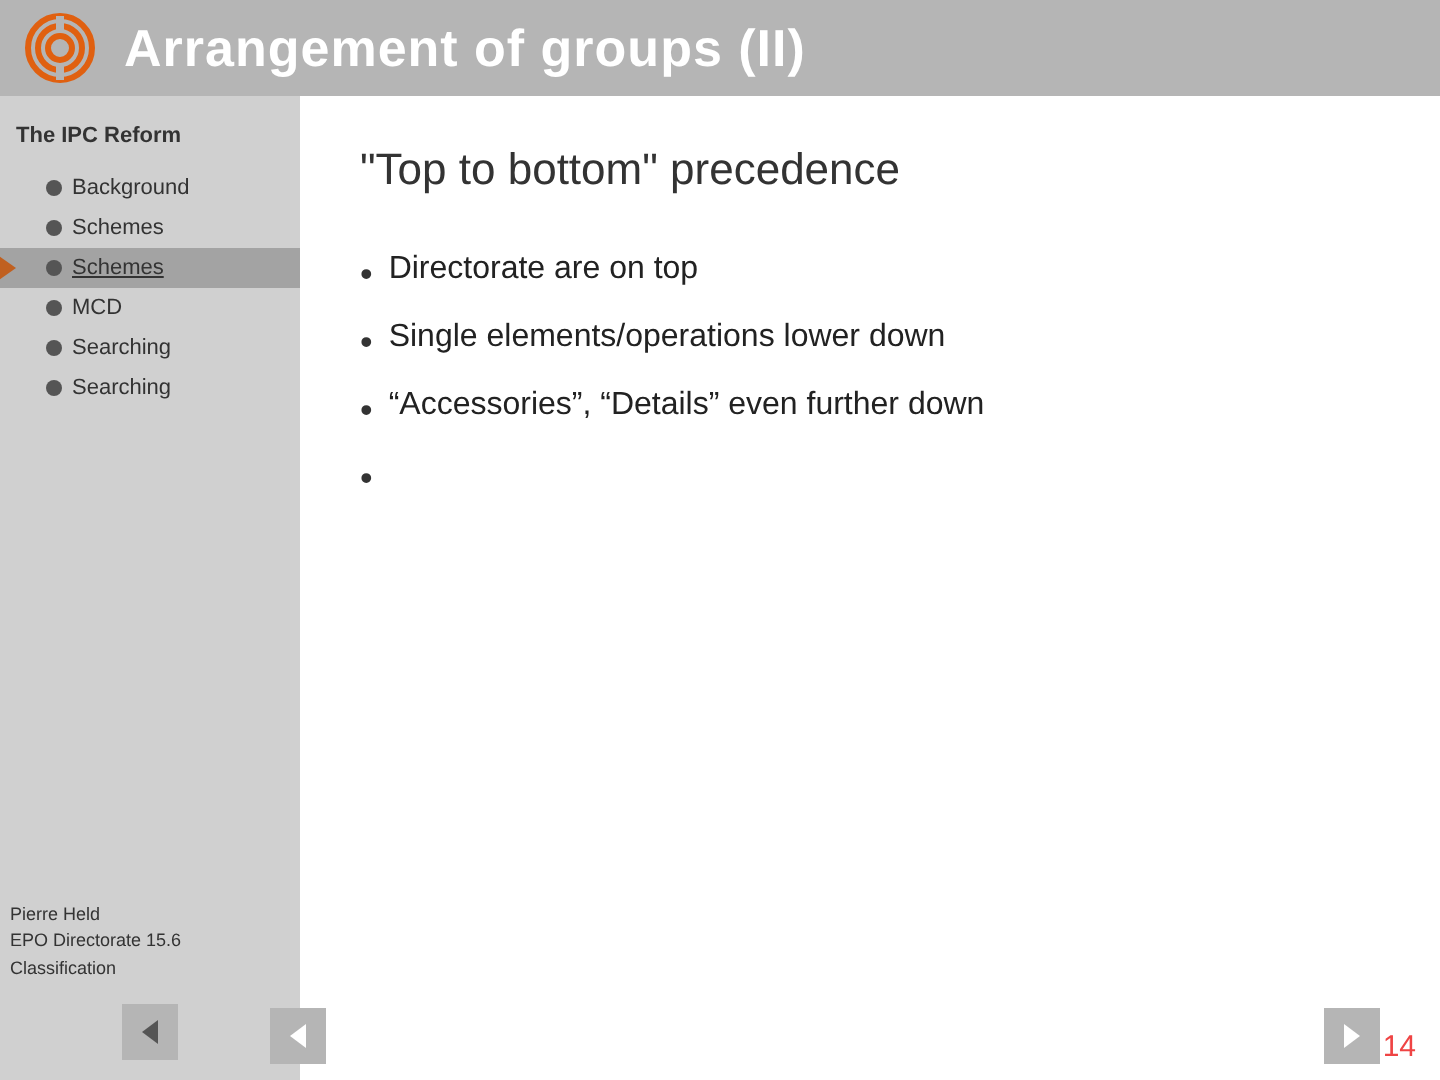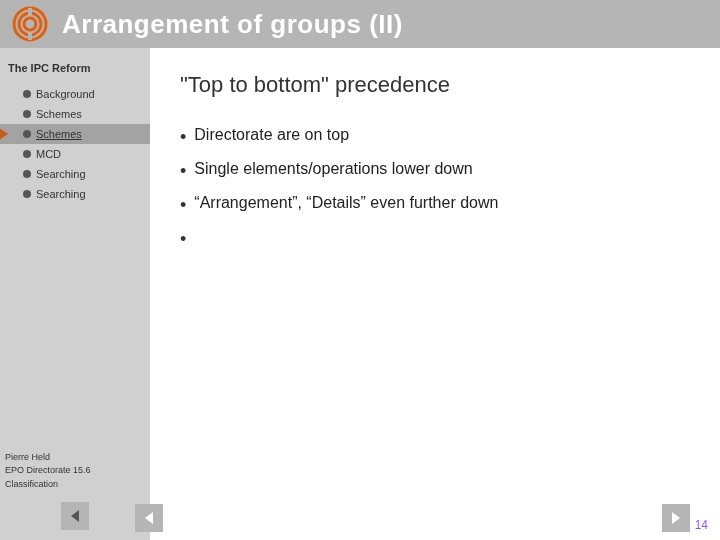--- a/index.html
+++ b/index.html
@@ -146,22 +146,22 @@
       font-size: 18px;
       margin-top: 1px;
       flex-shrink: 0;
     }
 
     
     #page-number {
       position: absolute;
       bottom: 8px;
       right: 12px;
-      font-size: 12px;
-      color: #8b5cf6;
+      font-size: 15px;
+      color: #ef4444;
       margin-left: 32px;
     }
 
     
     .nav-arrow {
       width: 28px;
       height: 28px;
       background: #b5b5b5;
       display: flex;
       align-items: center;
@@ -260,21 +260,21 @@
       <li class="bullet-item">
         <span class="dot">•</span>
         <span>Directorate are on top</span>
       </li>
       <li class="bullet-item">
         <span class="dot">•</span>
         <span>Single elements/operations lower down</span>
       </li>
       <li class="bullet-item">
         <span class="dot">•</span>
-        <span>“Arrangement”, “Details” even further down</span>
+        <span>“Accessories”, “Details” even further down</span>
       </li>
       <li class="bullet-item">
         <span class="dot">•</span>
       </li>
     </ul>
   </div>
 
 </div>
 
 <div class="nav-arrow nav-arrow-left">

